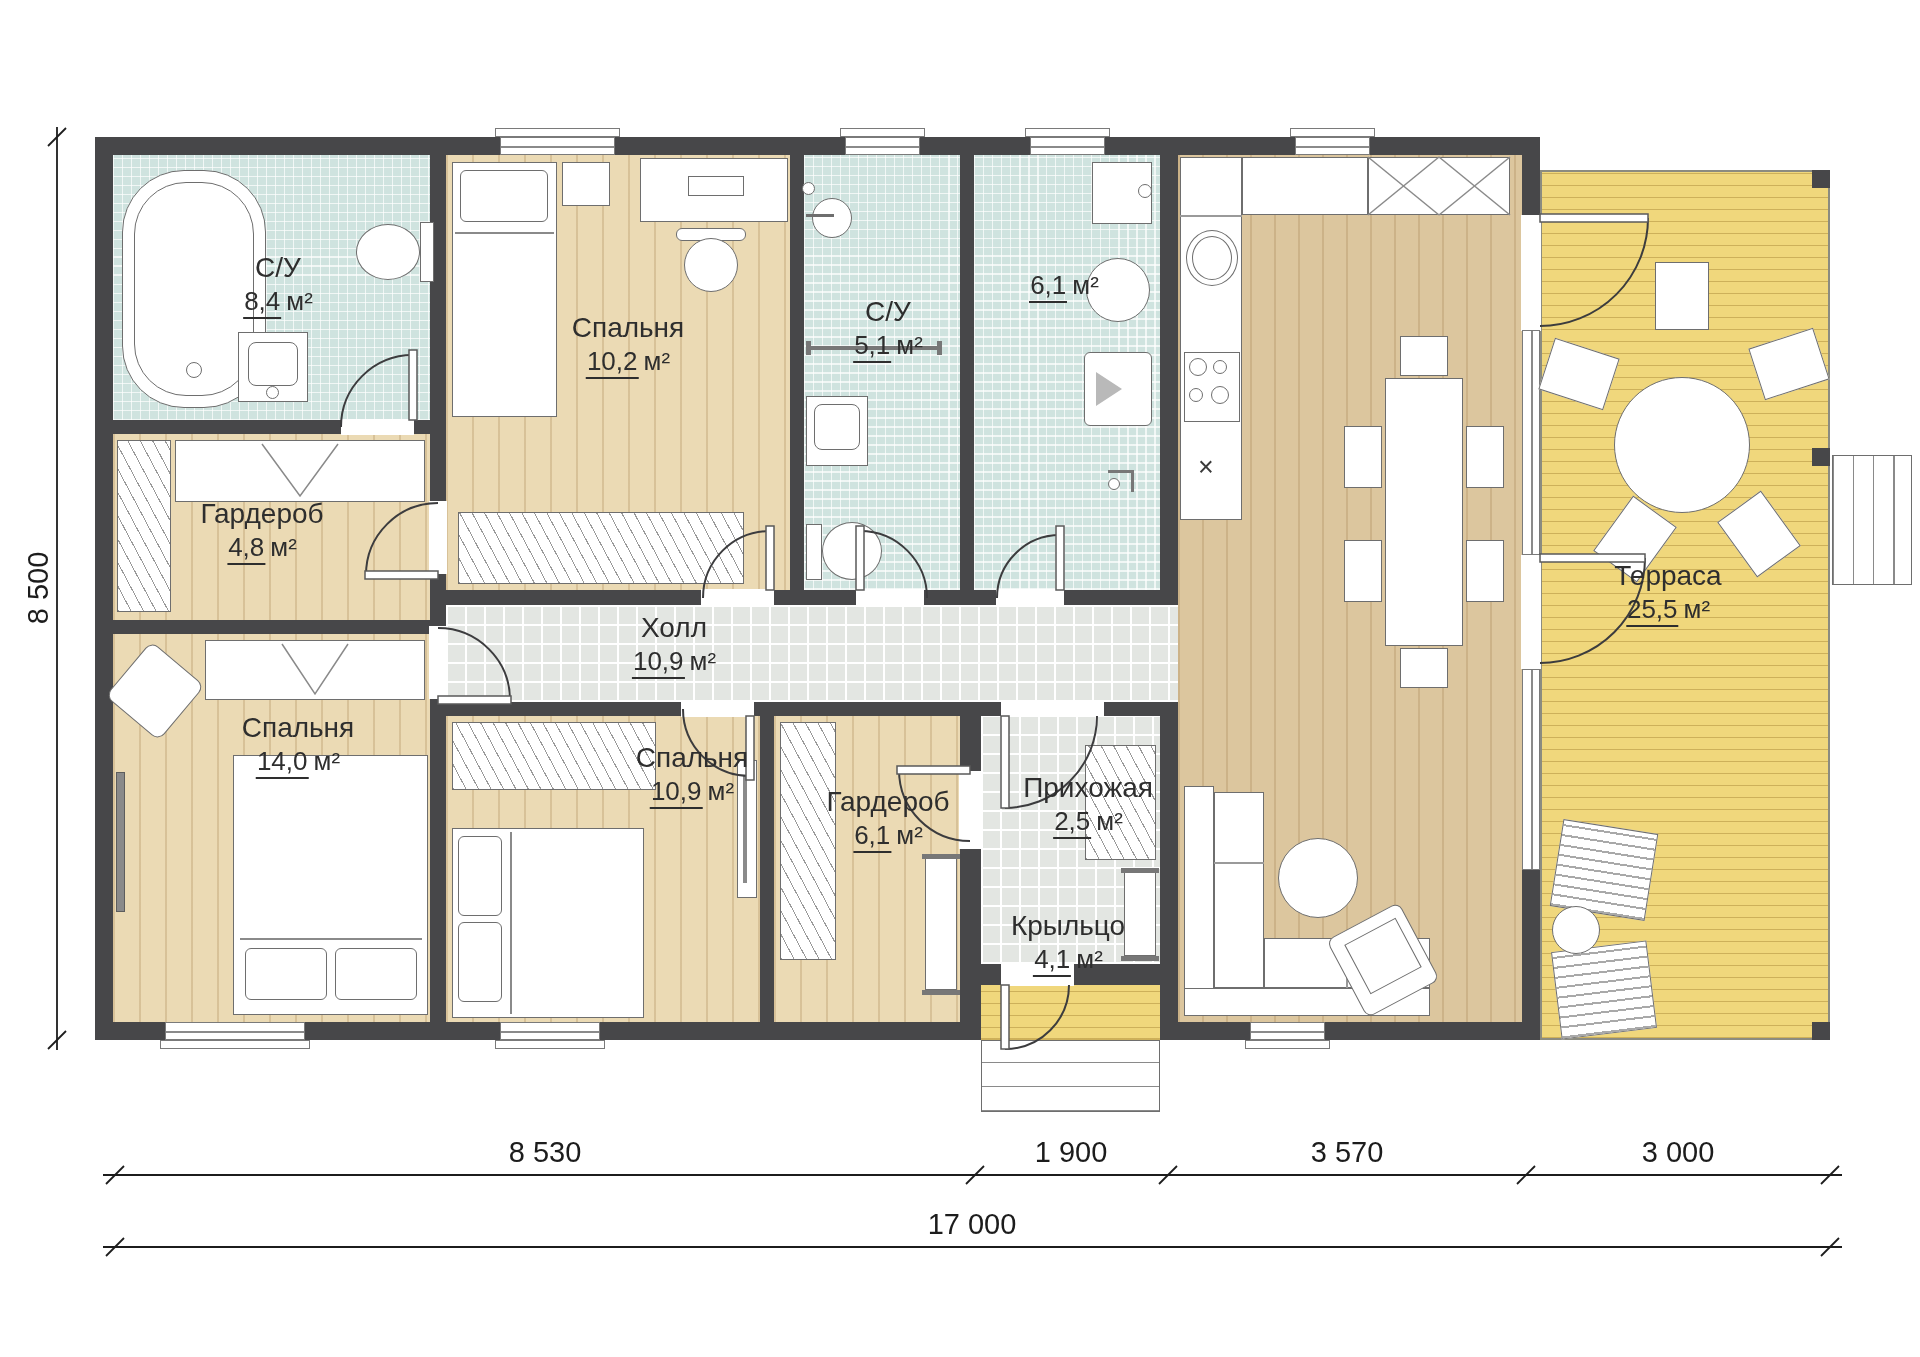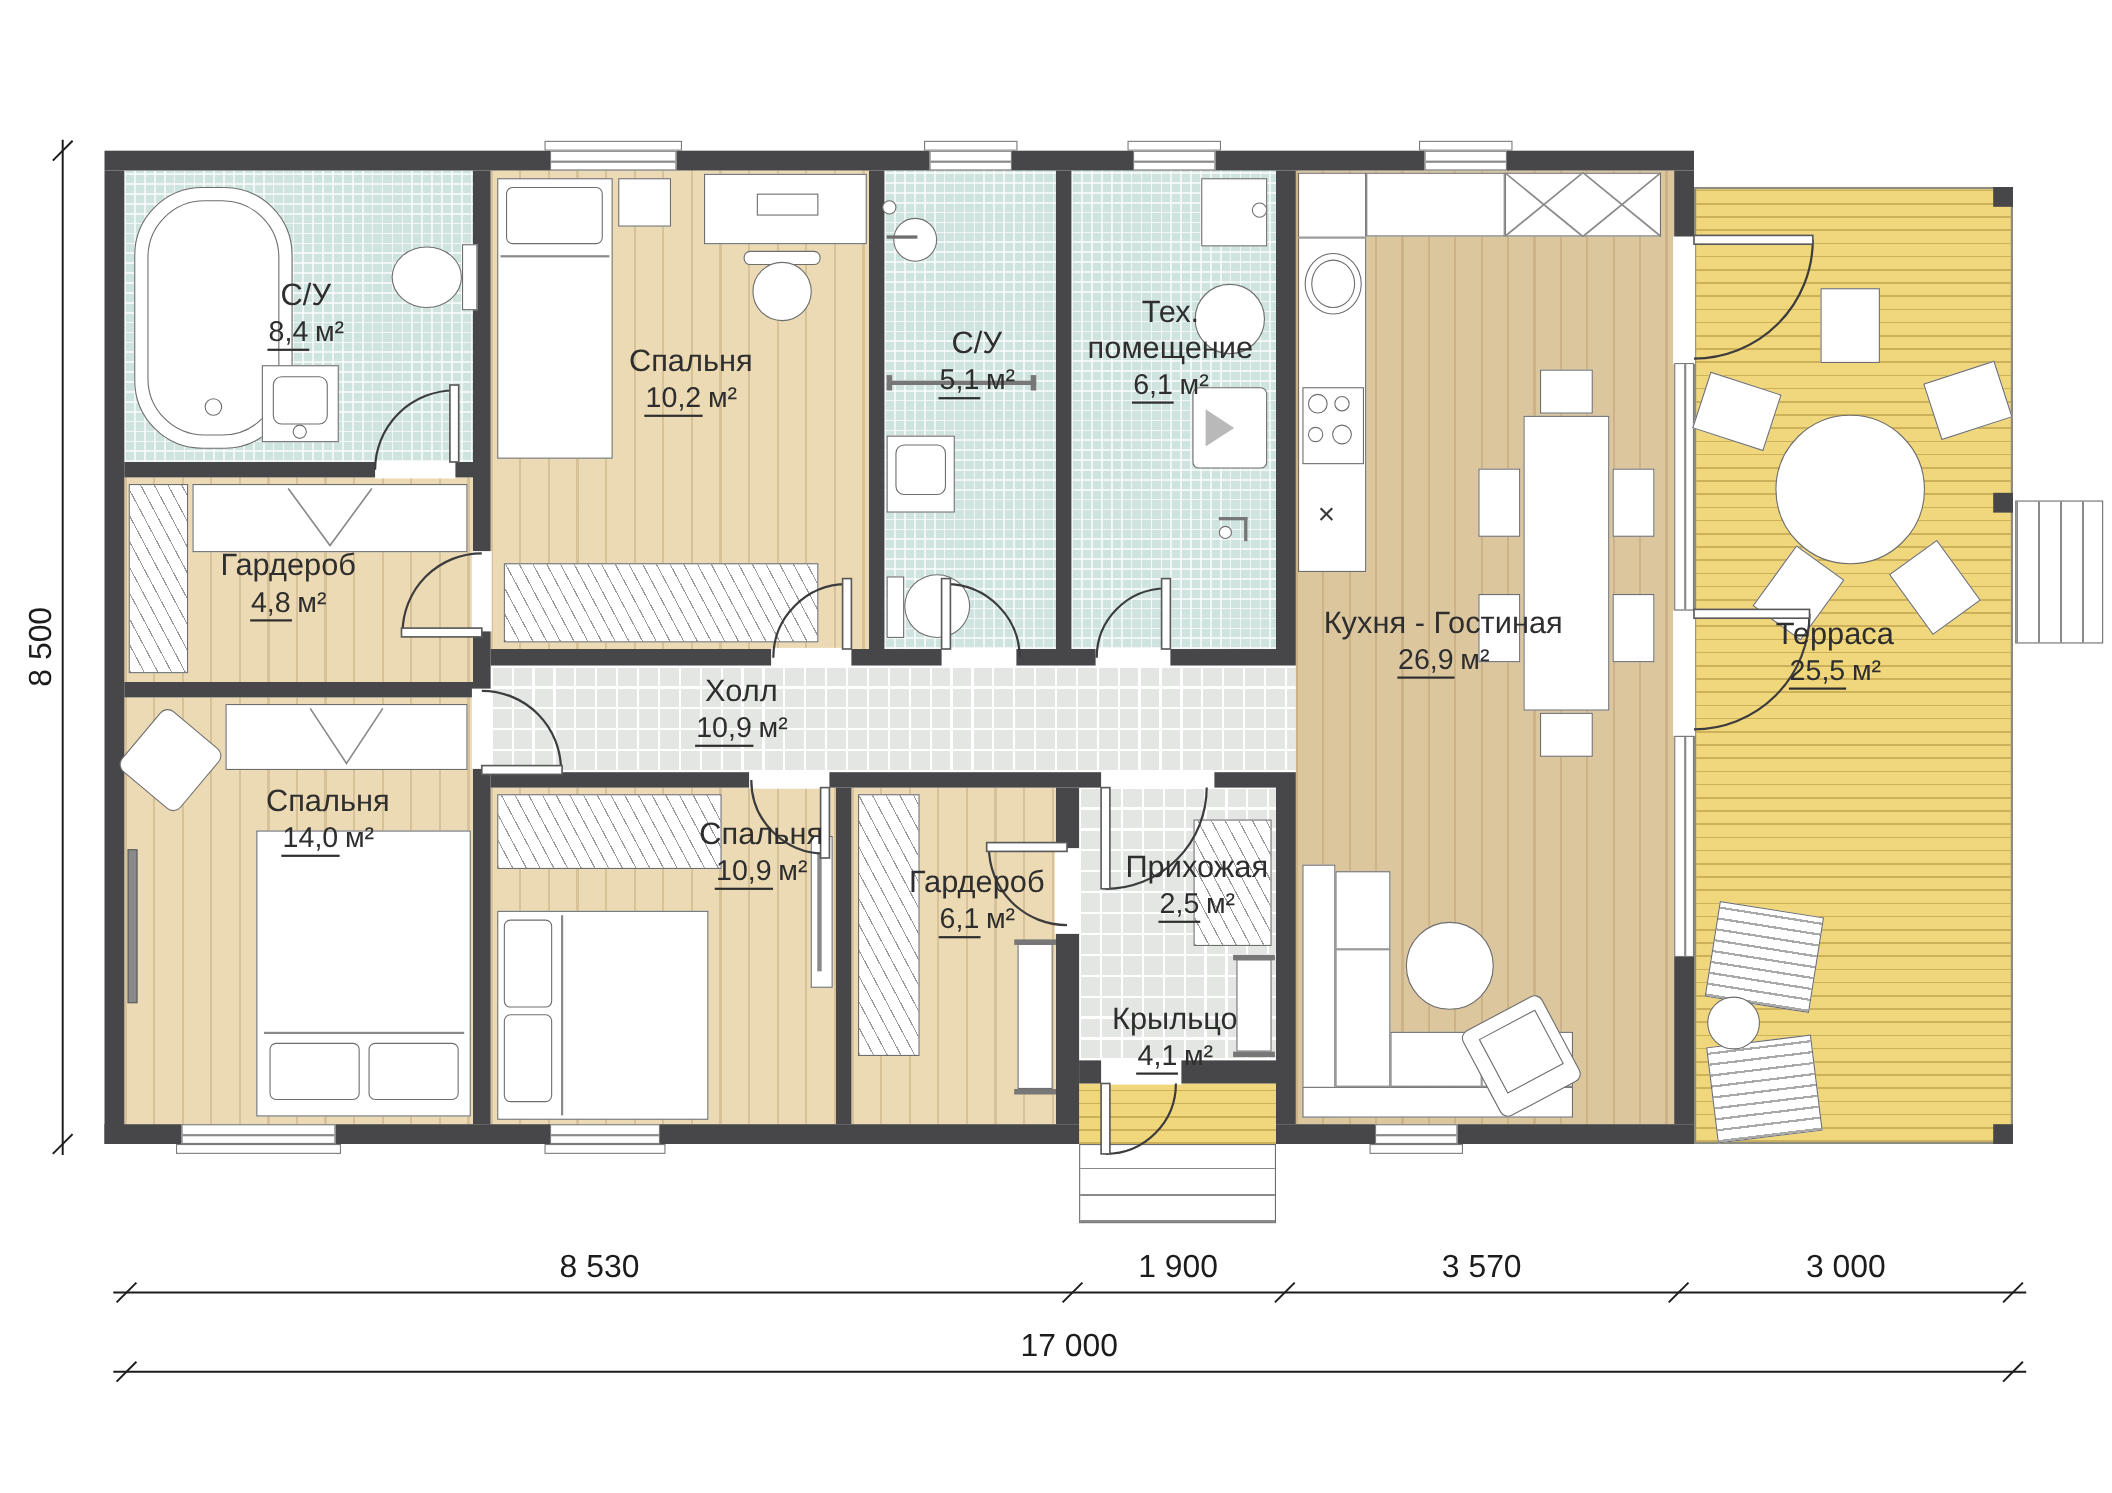--- a/index.html
+++ b/index.html
@@ -307,30 +307,25 @@
   </div>
   <div class="room-label" style="left:628px;top:312px;">
     <div class="rname">Спальня</div>
     <div class="rarea"><span class="num">10,2</span><span class="unit">м²</span></div>
   </div>
   <div class="room-label" style="left:888px;top:296px;">
     <div class="rname">С/У</div>
     <div class="rarea"><span class="num">5,1</span><span class="unit">м²</span></div>
   </div>
   <div class="room-label" style="left:1064px;top:268px;width:168px;">
-    <div class="rname">Тех. помещение</div>
     <div class="rarea"><span class="num">6,1</span><span class="unit">м²</span></div>
   </div>
   <div class="room-label" style="left:674px;top:612px;">
     <div class="rname">Холл</div>
     <div class="rarea"><span class="num">10,9</span><span class="unit">м²</span></div>
-  </div>
-  <div class="room-label" style="left:1312px;top:550px;">
-    <div class="rname lab2">Кухня - Гостиная</div>
-    <div class="rarea"><span class="num">26,9</span><span class="unit">м²</span></div>
   </div>
   <div class="room-label" style="left:1668px;top:560px;">
     <div class="rname">Терраса</div>
     <div class="rarea"><span class="num">25,5</span><span class="unit">м²</span></div>
   </div>
   <div class="room-label" style="left:692px;top:742px;">
     <div class="rname">Спальня</div>
     <div class="rarea"><span class="num">10,9</span><span class="unit">м²</span></div>
   </div>
   <div class="room-label" style="left:888px;top:786px;">

